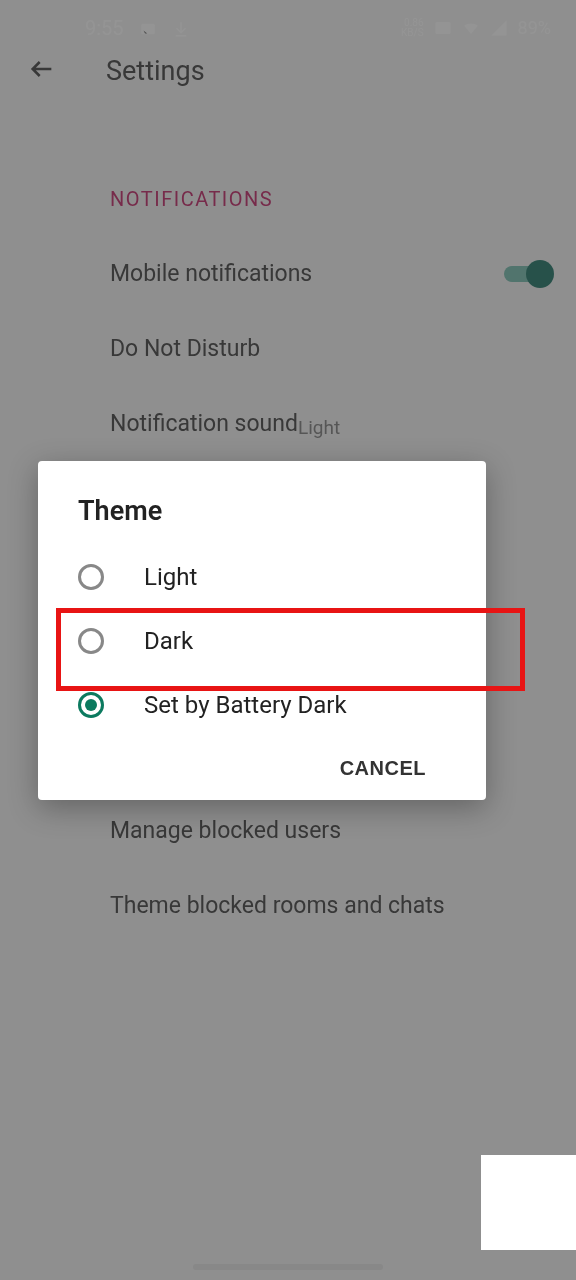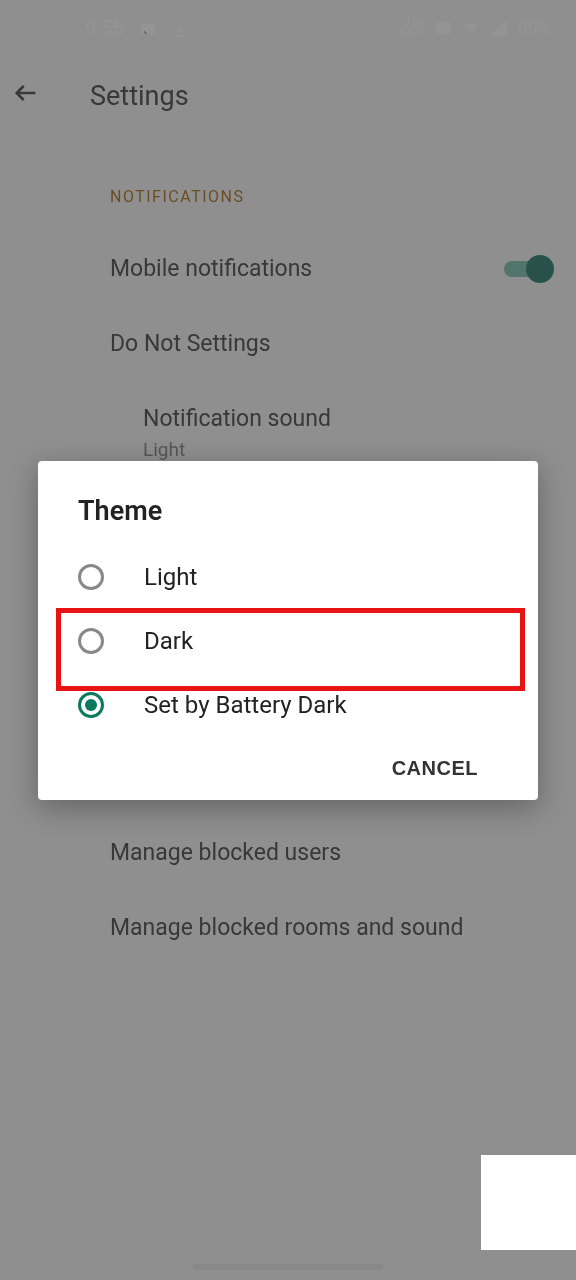--- a/index.html
+++ b/index.html
@@ -19,57 +19,56 @@
       padding: 0 25px 0 85px;
       color: #fff;
       font-size: 20px;
     }
     .status-left { display: flex; align-items: center; gap: 15px; }
     .status-right { display: flex; align-items: center; gap: 10px; font-size: 18px; }
     .status-icon { width: 18px; height: 18px; display: inline-block; }
     .app-bar {
       height: 82px;
       display: flex;
-      align-items: center;
-      padding: 0 12px;
+      padding: 0 28px;
       gap: 50px;
     }
     .back-arrow { font-size: 30px; color: #222; }
     .app-title { font-size: 27px; color: #333; }
     .content { padding: 0 28px; }
     .section-header {
-      font-size: 16px;
-      color: #a16207;
+      font-size: 20px;
+      color: #be185d;
       letter-spacing: 1.5px;
       margin: 50px 0 25px 82px;
     }
     .setting-row {
       display: flex;
       align-items: center;
       justify-content: space-between;
       padding: 24px 0 24px 82px;
     }
     .setting-label { font-size: 23px; color: #333; }
     .setting-sub { font-size: 19px; color: #777; margin-top: 6px; }
-    .setting-col { display: flex; flex-direction: column; margin-left: 33px; }
+    .setting-col { display: flex; flex-direction: row; }
     .toggle {
       width: 44px; height: 16px; background: #6bb8a8; border-radius: 10px;
       position: relative;
     }
     .toggle::after {
       content: ''; position: absolute; right: -6px; top: -6px;
       width: 28px; height: 28px; background: #0f6b5c; border-radius: 50%;
     }
     .overlay {
       position: absolute; inset: 0; background: rgba(60,60,60,0.55);
     }
     .dialog {
       position: absolute;
       left: 38px; top: 461px;
-      width: 500px;
+      width: 448px;
       background: #fff;
       border-radius: 4px;
       box-shadow: 0 8px 30px rgba(0,0,0,0.3);
       padding-bottom: 12px;
     }
     .dialog-title {
       font-size: 27px;
       font-weight: 600;
       color: #222;
       padding: 34px 40px 18px;
@@ -171,38 +170,38 @@
   <span class="app-title">Settings</span>
 </div>
 
 <div class="content">
   <div class="section-header">NOTIFICATIONS</div>
   <div class="setting-row">
     <span class="setting-label">Mobile notifications</span>
     <span class="toggle"></span>
   </div>
   <div class="setting-row">
-    <span class="setting-label">Do Not Settings</span>
+    <span class="setting-label">Do Not Disturb</span>
   </div>
   <div class="setting-row">
     <div class="setting-col">
       <span class="setting-label">Notification sound</span>
       <span class="setting-sub">Light</span>
     </div>
   </div>
 </div>
 
 <div style="height:330px"></div>
 
 <div class="content">
   <div class="setting-row">
     <span class="setting-label">Manage blocked users</span>
   </div>
   <div class="setting-row">
-    <span class="setting-label">Manage blocked rooms and sound</span>
+    <span class="setting-label">Theme blocked rooms and chats</span>
   </div>
 </div>
 
 <div class="overlay"></div>
 
 <div class="dialog">
   <div class="dialog-title">Theme</div>
   <div class="radio-row">
     <span class="radio-circle"></span>
     <span class="radio-label">Light</span>

